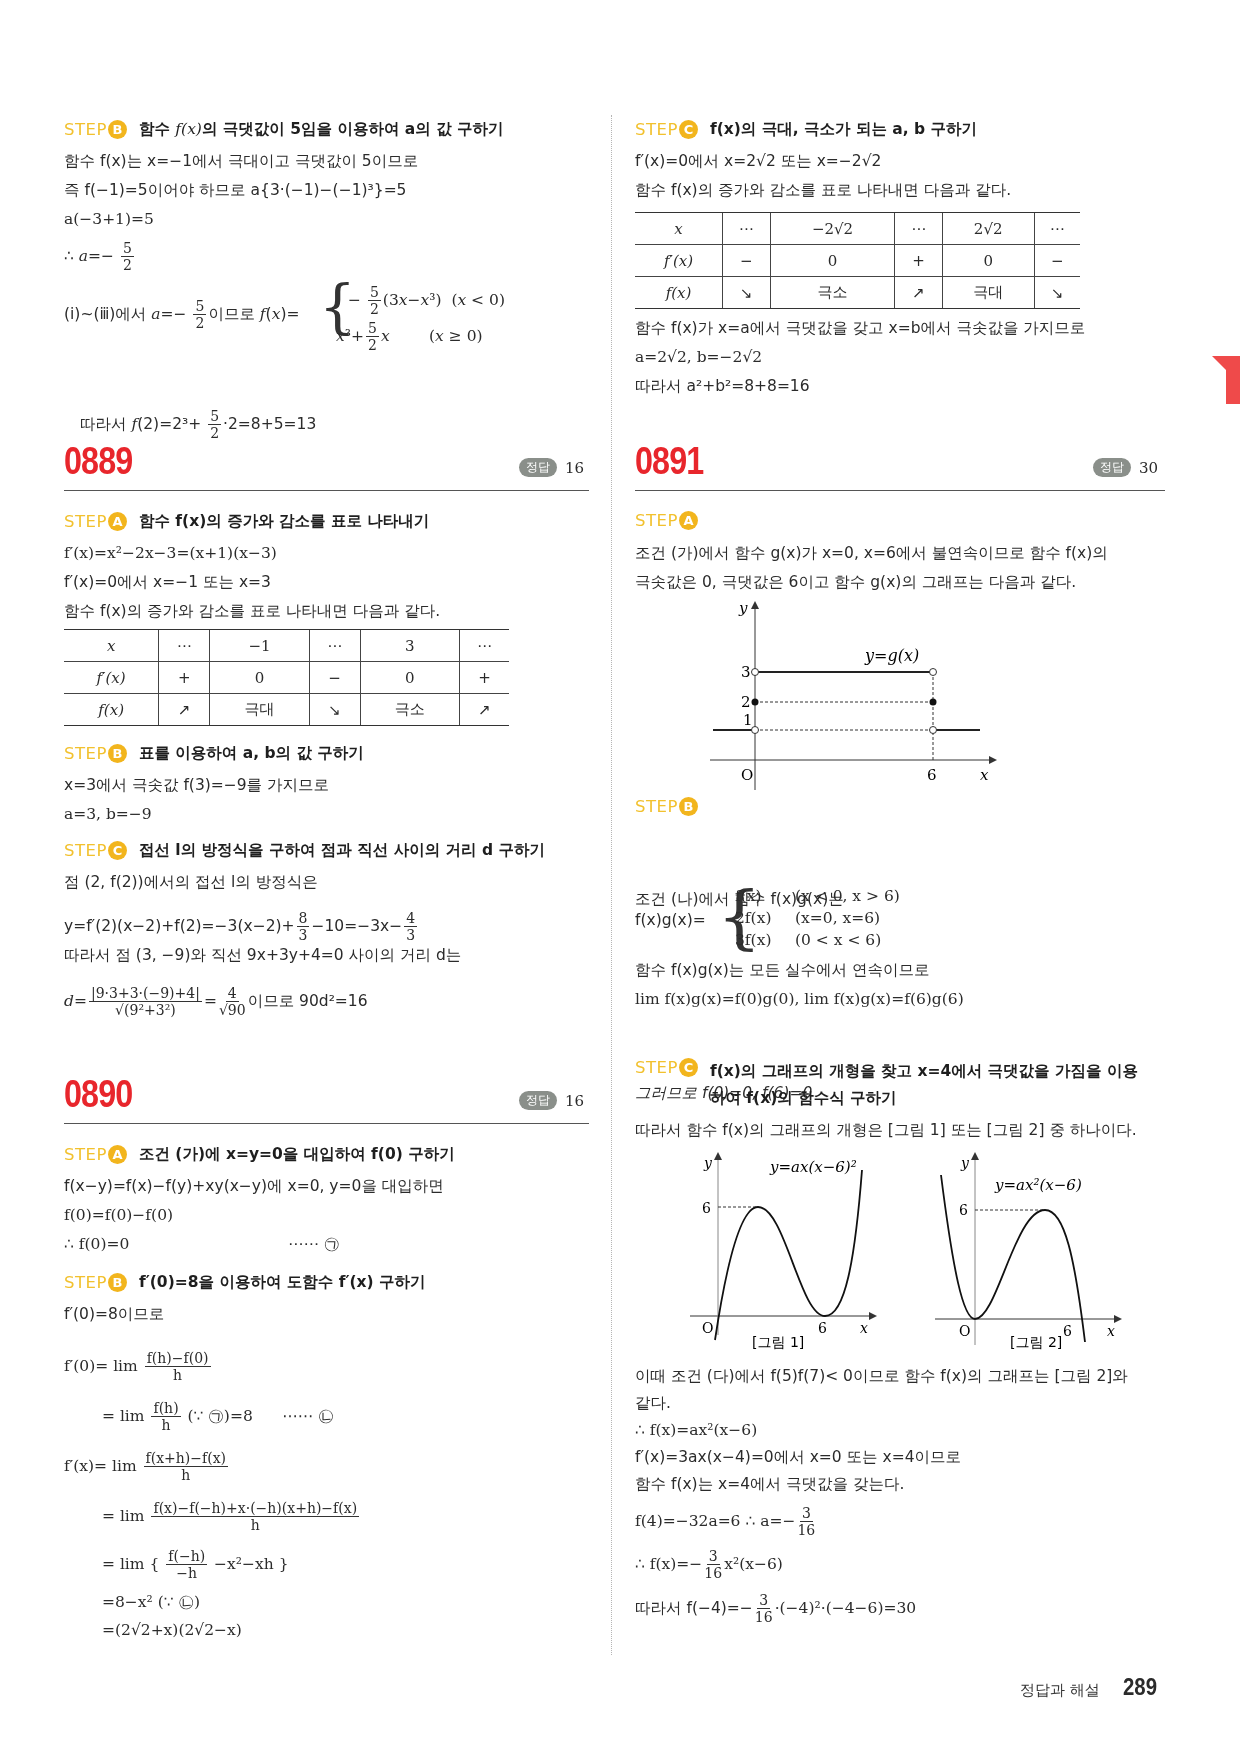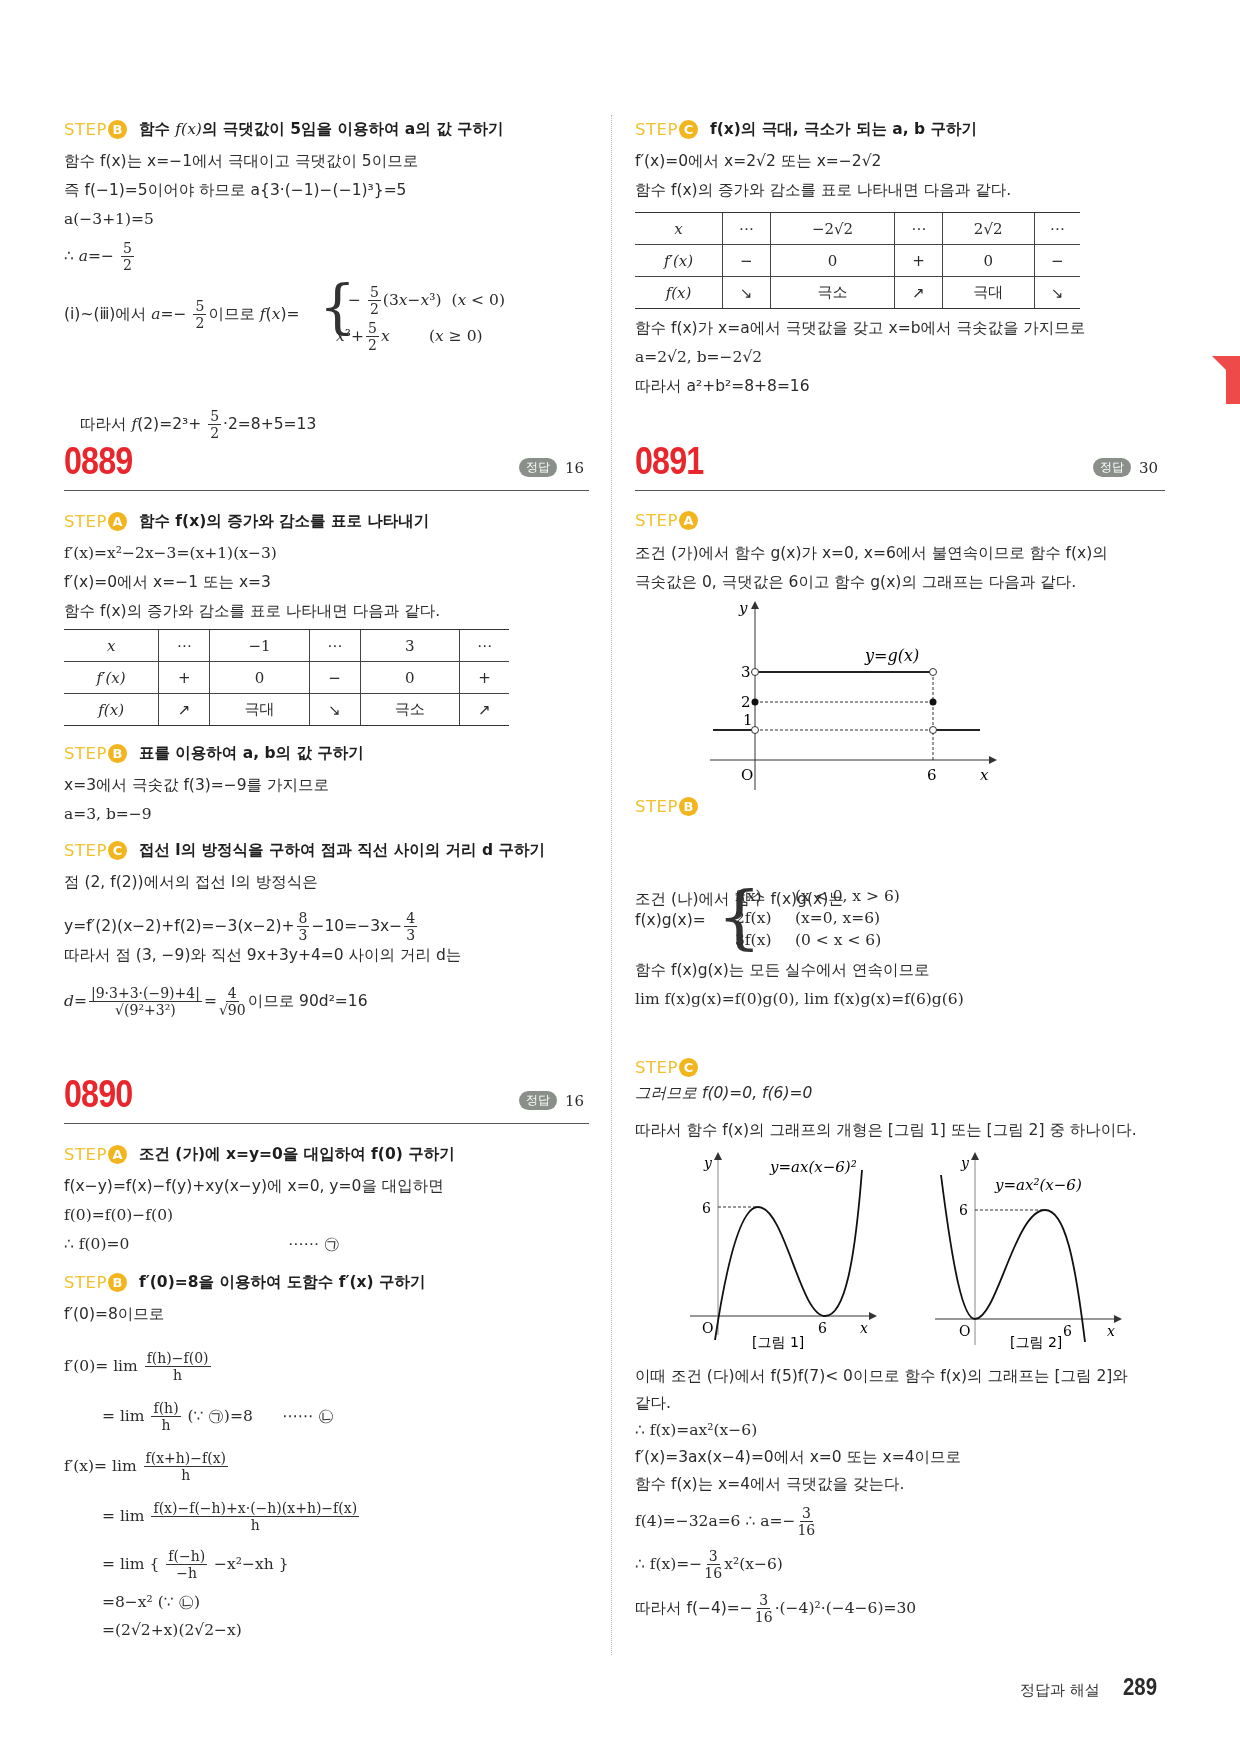--- a/index.html
+++ b/index.html
@@ -293,20 +293,21 @@
   <div class="line n" style="top:886px;left:100px;"><span style="display:inline-block;width:60px;">f(x)</span><span>(x &lt; 0, x &gt; 6)</span></div>
   <div class="line n" style="top:908px;left:100px;"><span style="display:inline-block;width:60px;">2f(x)</span><span>(x=0, x=6)</span></div>
   <div class="line n" style="top:930px;left:100px;"><span style="display:inline-block;width:60px;">3f(x)</span><span>(0 &lt; x &lt; 6)</span></div>
   <div class="line" style="top:960px;left:0;">함수 f(x)g(x)는 모든 실수에서 연속이므로</div>
   <div class="line n" style="top:989px;left:0;">lim f(x)g(x)=f(0)g(0),  lim f(x)g(x)=f(6)g(6)</div>
   <div class="line" style="top:1083px;left:0;font-style:italic;">그러므로 f(0)=0, f(6)=0</div>
 
   <div class="step" style="top:1058px;left:0;align-items:flex-start;">
     <span class="tag">STEP</span>
     <span class="circ">C</span>
+    <span class="title" style="line-height:27px;"><span>f(x)의 그래프의 개형을 찾고 x=4에서 극댓값을 가짐을 이용</span><br><span>하여 f(x)의 함수식 구하기</span></span>
   </div>
   <div class="line" style="top:1120px;left:0;">따라서 함수 f(x)의 그래프의 개형은 [그림 1] 또는 [그림 2] 중 하나이다.</div>
 
   <svg style="position:absolute;top:1150px;left:55px;" width="200" height="200">
     <defs>
         <marker id="ar2" markerWidth="8" markerHeight="8" refX="6" refY="4" orient="auto">
           <path d="M0,0 L8,4 L0,8 z" fill="#333"></path>
         </marker>
       </defs>
     <line x1="0" y1="166" x2="185" y2="166" stroke="#333" marker-end="url(#ar2)"></line>

